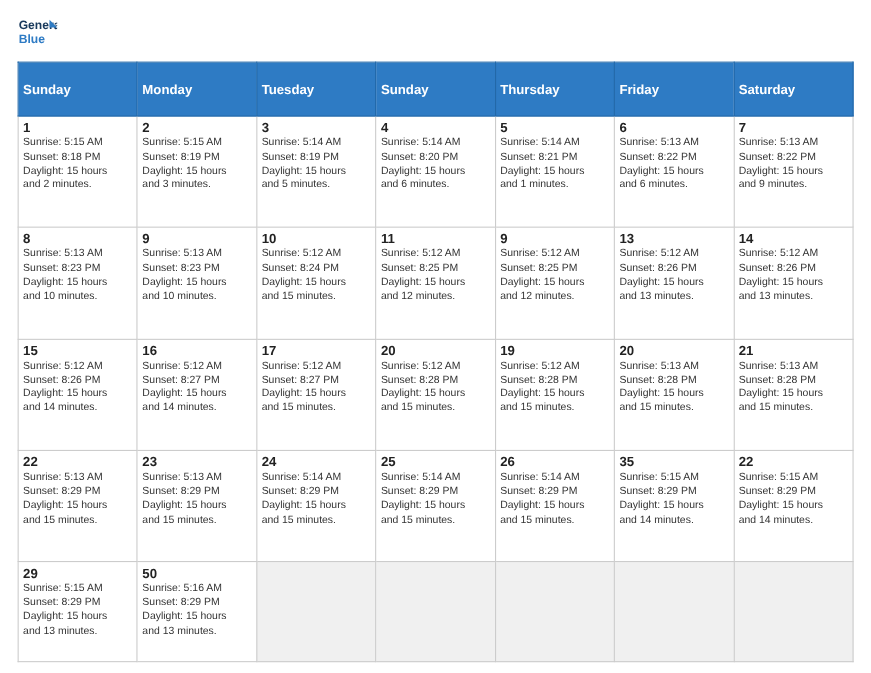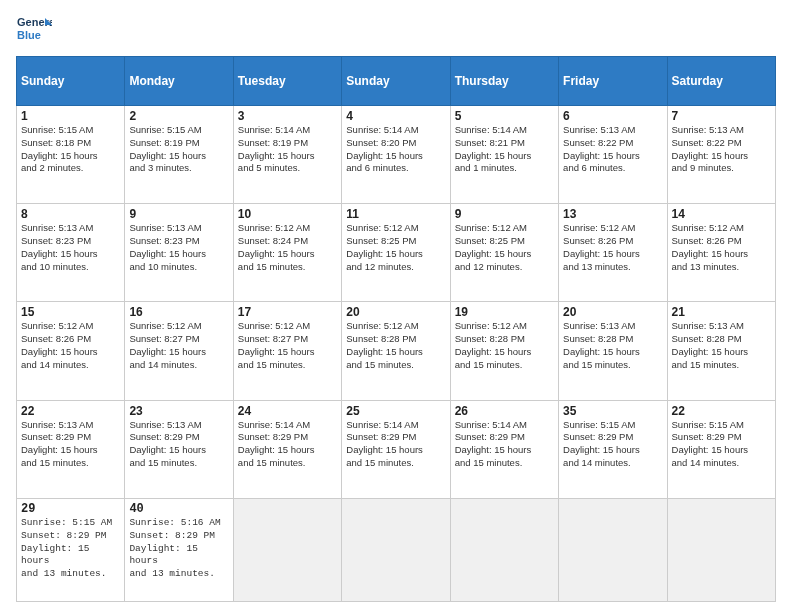--- a/index.html
+++ b/index.html
@@ -75,21 +75,20 @@
       color: #222;
       display: block;
       margin-bottom: 1px;
     }
     .cell-line {
       display: block;
       line-height: 1.35;
     }
     .last-row td {
       height: 68px;
-      font-family: Liberation Mono, monospace;
     }
   </style>
 </head>
 <body>
 
 <div class="page">
   <div class="header">
     <div class="logo">
   <svg width="36" height="36" viewBox="0 0 36 36">
     <text x="1" y="14" font-size="11" font-weight="bold" fill="#1a3a5c" font-family="Arial">General</text>
@@ -322,21 +321,21 @@
         </tr>
         <tr class="last-row">
           <td>
             <span class="day-num">29</span>
             <span class="cell-line">Sunrise: 5:15 AM</span>
             <span class="cell-line">Sunset: 8:29 PM</span>
             <span class="cell-line">Daylight: 15 hours</span>
             <span class="cell-line">and 13 minutes.</span>
           </td>
           <td>
-            <span class="day-num">40</span>
+            <span class="day-num">50</span>
             <span class="cell-line">Sunrise: 5:16 AM</span>
             <span class="cell-line">Sunset: 8:29 PM</span>
             <span class="cell-line">Daylight: 15 hours</span>
             <span class="cell-line">and 13 minutes.</span>
           </td>
           <td class="empty"></td>
           <td class="empty"></td>
           <td class="empty"></td>
           <td class="empty"></td>
           <td class="empty"></td>

